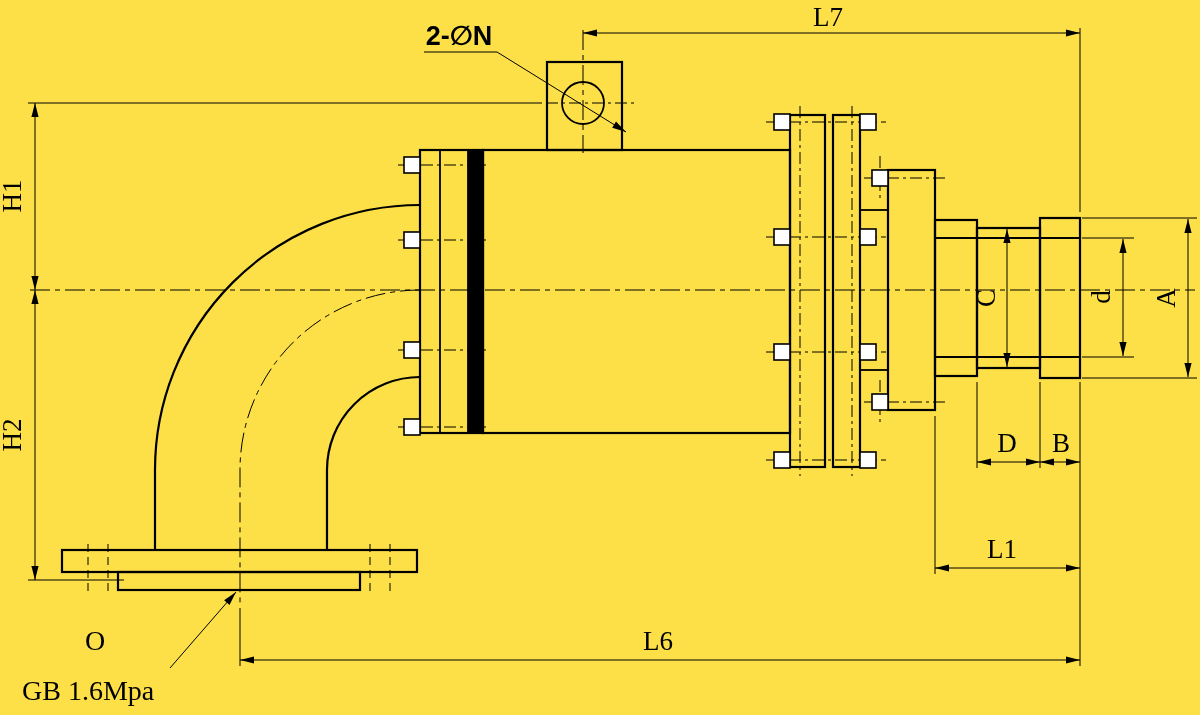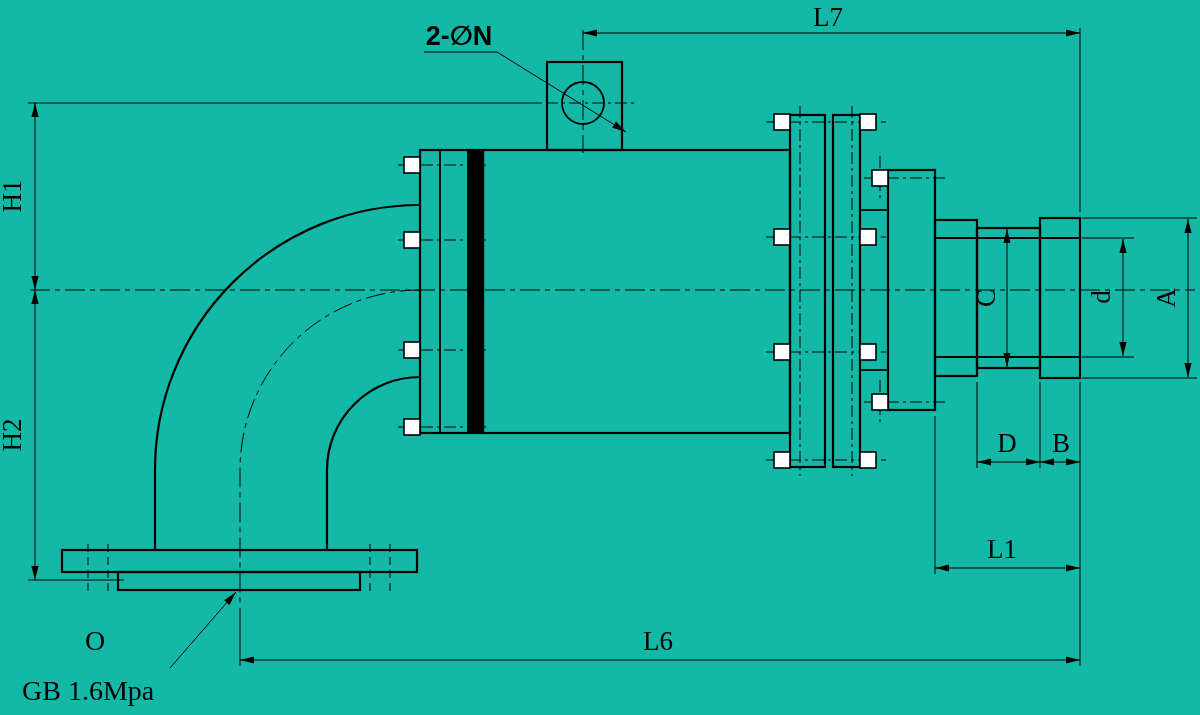--- a/index.html
+++ b/index.html
@@ -4,21 +4,21 @@
 <style>
   html, body {
     margin: 0;
     padding: 0;
     background: #ffffff;
     width: 1200px;
     height: 715px;
     overflow: hidden;
     font-family: "Liberation Serif", "DejaVu Serif", serif;
   }
-  .stage { width: 1200px; height: 715px; position: relative; background: #14b8a6; }
+  .stage { width: 1200px; height: 715px; position: relative; background: #fde047; }
   svg { display: block; }
   
   .ol  { stroke: #000; stroke-width: 2.2; fill: none; }           
   .ol2 { stroke: #000; stroke-width: 1.8; fill: none; }           
   .cl  { stroke: #000; stroke-width: 1;   fill: none; stroke-dasharray: 20 5 5 5; } 
   .cls { stroke: #000; stroke-width: 1;   fill: none; stroke-dasharray: 12 4 3 4; } 
   .xl  { stroke: #000; stroke-width: 1;   fill: none; }           
   .dl  { stroke: #000; stroke-width: 1;   fill: none; }           
   .hid { stroke: #000; stroke-width: 1;   fill: none; stroke-dasharray: 8 5; }      
   .bolt { stroke: #000; stroke-width: 1.6; fill: #ffffff; }

